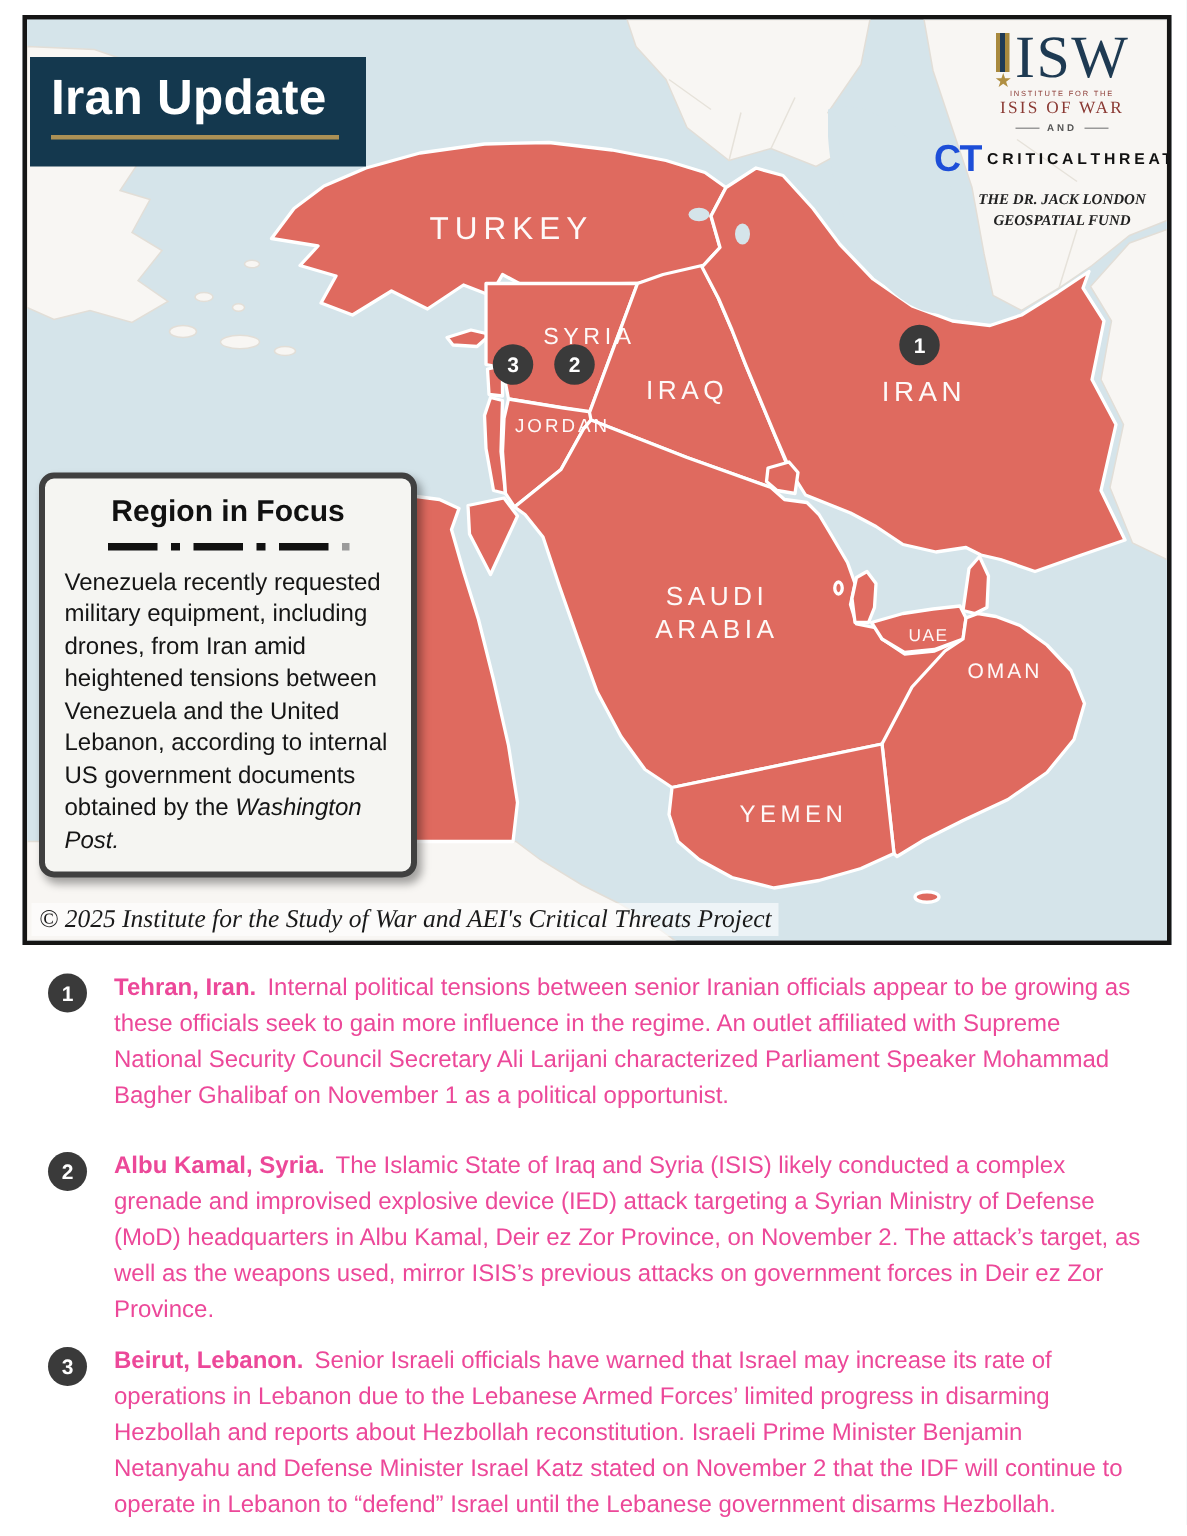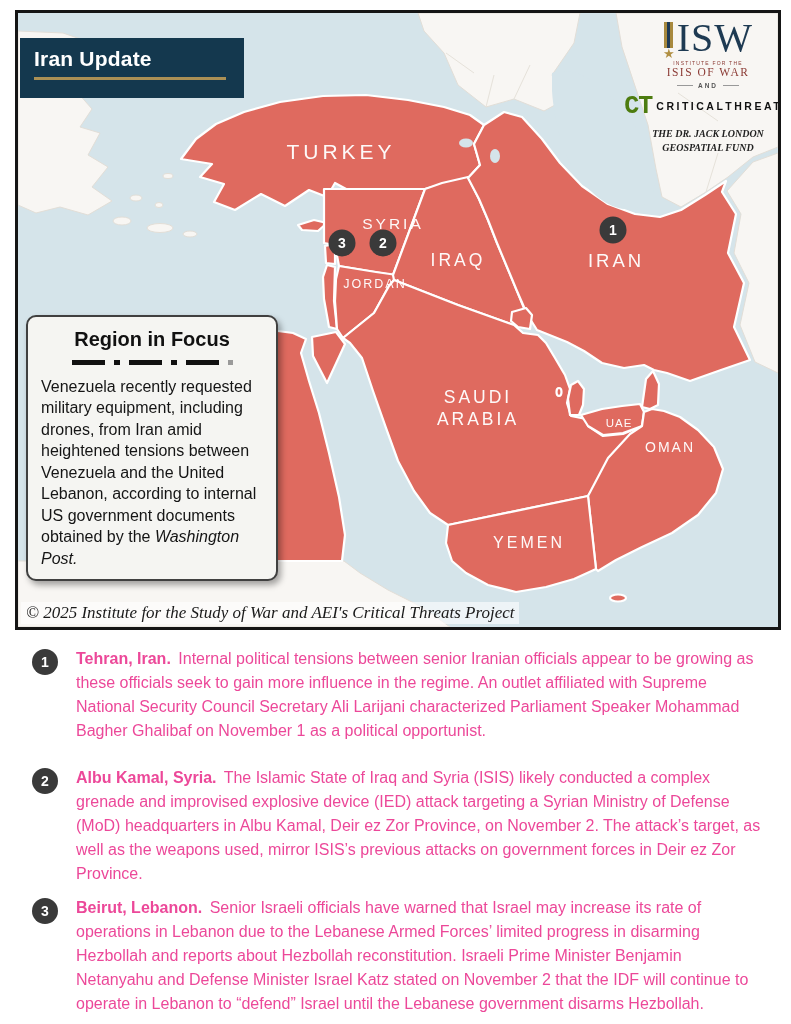--- a/index.html
+++ b/index.html
@@ -4,42 +4,42 @@
 <style>
   html,body{margin:0;padding:0;background:#ffffff;}
   body{width:791px;height:1024px;position:relative;font-family:"Liberation Sans",sans-serif;overflow:hidden;}
 
   
   .map-frame{position:absolute;left:15px;top:10px;width:760px;height:614px;border:3px solid #151515;background:#d5e4ea;overflow:hidden;}
   .map-frame svg{position:absolute;left:0;top:0;display:block;}
 
   
   .header-box{position:absolute;left:2px;top:25px;width:224px;box-sizing:border-box;background:#14384e;padding:9px 10px 10px 14px;z-index:5;}
-  .header-title{color:#ffffff;font-size:21px;font-weight:700;line-height:1.1;letter-spacing:0.2px;}
+  .header-title{color:#ffffff;font-size:33px;font-weight:700;line-height:1.1;letter-spacing:0.2px;}
   .header-rule{height:3px;background:#ab9055;width:192px;margin:7px 0 8px 0;}
   .header-date{color:#ffffff;font-size:18.5px;font-weight:700;}
 
   
   .isw-block{position:absolute;right:4px;top:5px;width:132px;text-align:center;z-index:5;}
   .isw-row{display:flex;justify-content:center;align-items:flex-start;gap:2px;}
   .medal{display:flex;flex-direction:column;align-items:center;margin-top:4px;}
   .ribbon{display:block;width:9px;height:26px;background:linear-gradient(90deg,#a8893e 0 30%,#1e3a56 30% 70%,#a8893e 70% 100%);}
   .medal-star{color:#b08f42;font-size:13px;line-height:10px;margin-top:1px;}
   .isw-text{font-family:"Liberation Serif",serif;font-size:40px;line-height:40px;color:#1e3a52;letter-spacing:1px;}
   .isw-small{font-size:5px;letter-spacing:1.2px;color:#8b3a34;margin-top:1px;}
   .isw-sow{font-family:"Liberation Serif",serif;font-size:11.5px;letter-spacing:1.5px;color:#8b3a34;}
   .isw-and{display:flex;align-items:center;justify-content:center;gap:5px;font-size:6.5px;font-weight:700;letter-spacing:2px;color:#555;margin:4px 0 3px 0;}
   .and-dash{display:inline-block;width:16px;height:1px;background:#999;}
   .ct-row{display:flex;justify-content:center;align-items:center;gap:4px;}
-  .ct-acronym{font-family:Liberation Mono, monospace;font-weight:700;font-size:25px;color:#4d7c0f;letter-spacing:-1px;}
+  .ct-acronym{font-family:Liberation Sans, sans-serif;font-weight:700;font-size:25px;color:#1d4ed8;letter-spacing:-1px;}
   .ct-words{display:flex;flex-direction:row;text-align:left;font-weight:700;font-size:10.5px;letter-spacing:2.5px;color:#111;line-height:1.2;}
   .fund{font-family:"Liberation Serif",serif;font-style:italic;font-weight:700;font-size:10px;color:#222;line-height:1.4;margin-top:6px;}
 
   
-  .region-box{position:absolute;left:8px;top:302px;width:252px;box-sizing:border-box;background:#f5f5f2;border:2px solid #404040;border-radius:10px;box-shadow:3px 4px 6px rgba(0,0,0,0.35);padding:11px 13px 10px 13px;z-index:6;}
+  .region-box{position:absolute;left:8px;top:302px;width:252px;box-sizing:border-box;background:#f5f5f2;border:4px solid #404040;border-radius:10px;box-shadow:3px 4px 6px rgba(0,0,0,0.35);padding:11px 13px 10px 13px;z-index:6;}
   .region-title{text-align:center;font-size:20px;font-weight:700;color:#111;}
   .rif-divider{display:flex;align-items:center;justify-content:center;gap:9px;margin:9px 0 11px 0;}
   .rif-dash{width:33px;height:5px;background:#111;}
   .rif-dot{width:6px;height:5px;background:#111;}
   .rif-dot.faint{background:#9a9a9a;width:5px;}
   .region-body{font-size:16px;line-height:1.34;color:#151515;}
   .region-body i{font-style:italic;}
 
   
   .map-copyright{position:absolute;left:3px;bottom:3px;font-family:"Liberation Serif",serif;font-style:italic;font-size:17px;color:#1a1a1a;background:rgba(255,255,255,0.6);padding:1px 5px;z-index:4;white-space:nowrap;}

